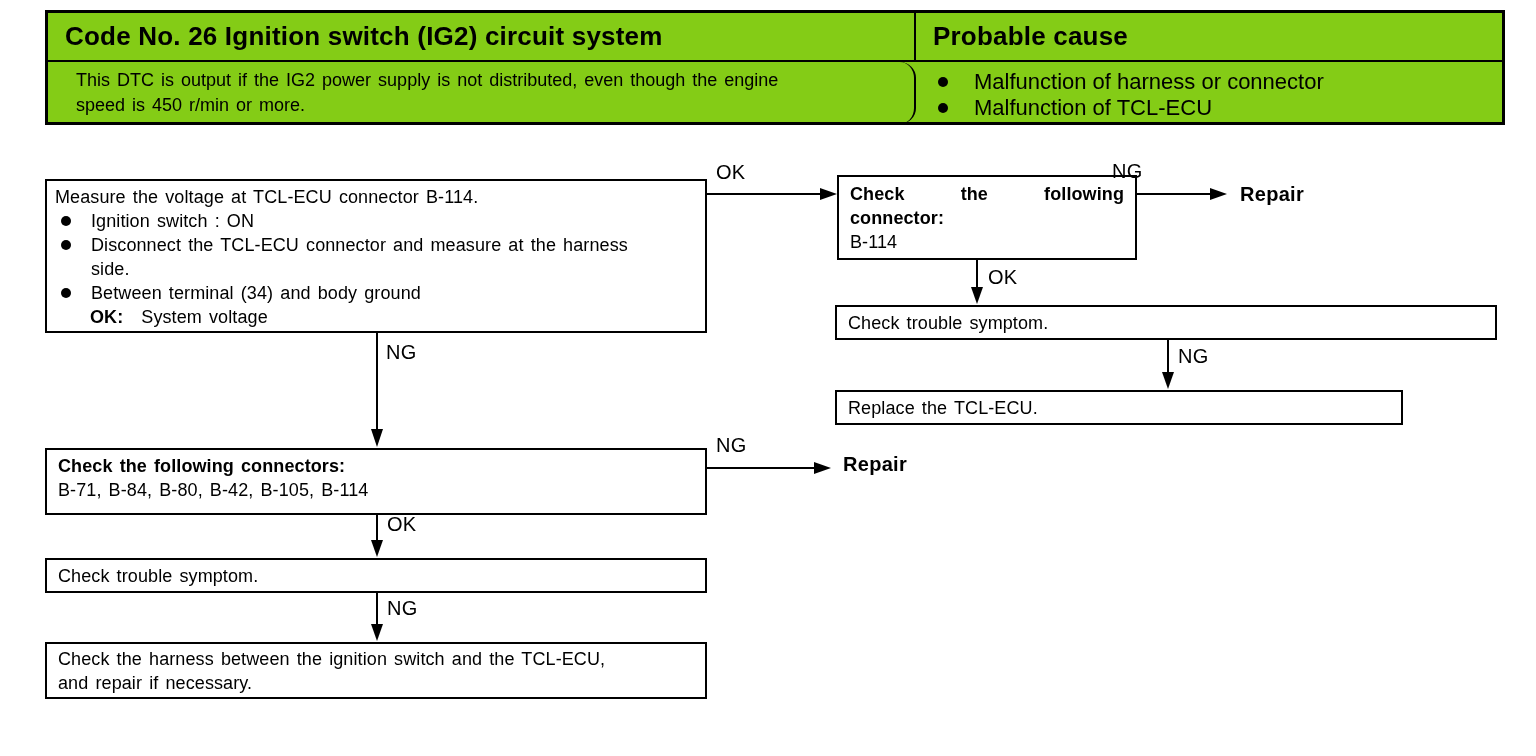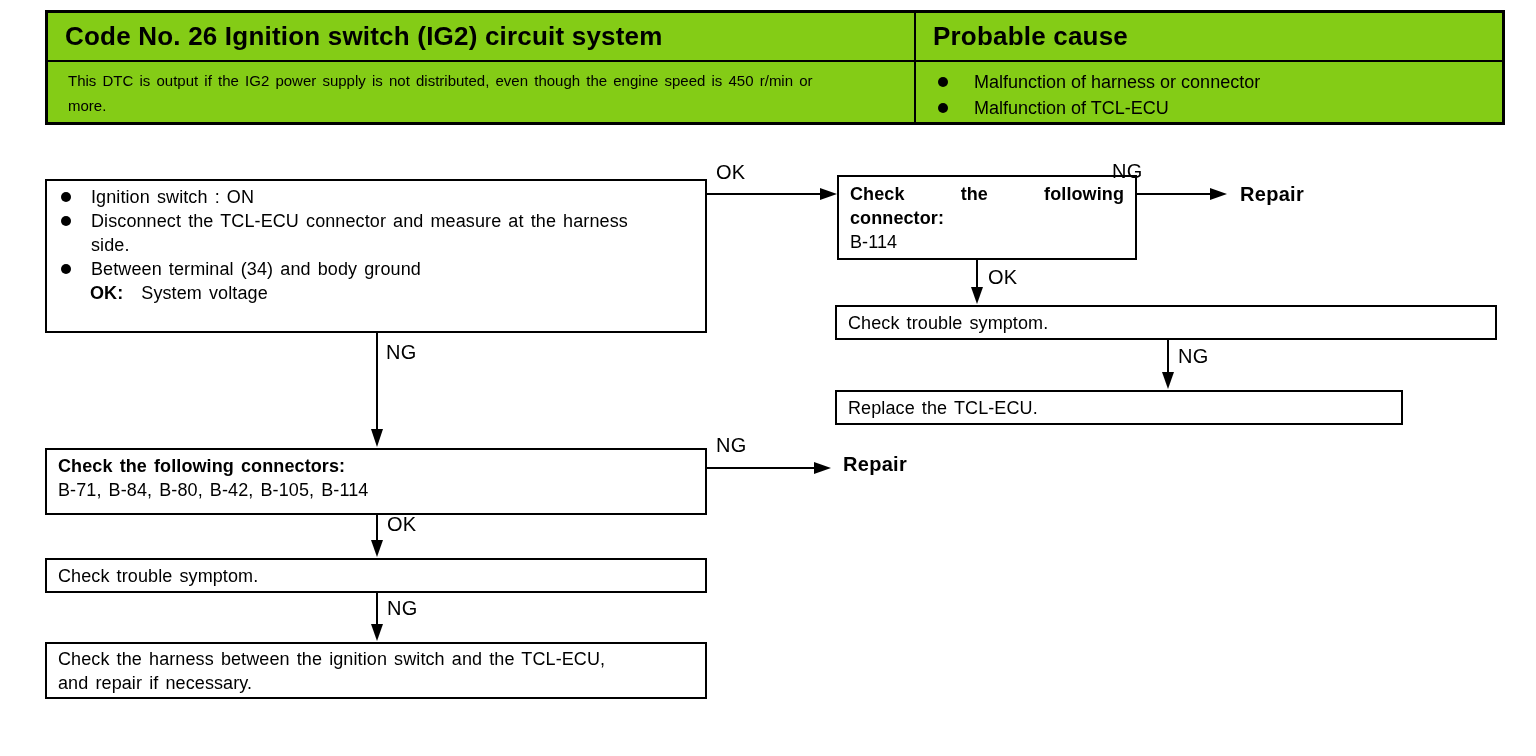--- a/index.html
+++ b/index.html
@@ -28,26 +28,27 @@
   .ht-cell { box-sizing: border-box; }
   .ht-left { border-right: 2px solid #000; }
   .ht-top  { border-bottom: 2px solid #000; }
   .ht-title {
     display: flex; align-items: center;
     padding-left: 17px;
     font-size: 26px; font-weight: bold;
     letter-spacing: 0.2px;
   }
   .ht-desc {
-    padding: 6px 20px;
-    font-size: 15px; line-height: 25px;
+    padding: 6px 28px;
+    font-size: 18px; line-height: 25px;
     word-spacing: 2px;
+    border-radius: 16px;
   }
   .ht-desc span { display: inline-block; max-width: 745px; }
-  .ht-causes { padding: 7px 0 0 16px; font-size: 18px; line-height: 26px; }
+  .ht-causes { padding: 7px 0 0 16px; font-size: 22px; line-height: 26px; }
   .cause-row { display: flex; }
   .dot {
     flex: 0 0 auto;
     width: 10px; height: 10px; border-radius: 50%;
     background: #000; margin-top: 8px;
   }
   .cause-row .dot { margin-right: 26px; margin-left: 6px; }
 
   
   .fbox {
@@ -154,20 +155,21 @@
     <polygon points="831,468 814,462 814,474" fill="#000"></polygon>
 
     <line x1="377" y1="508" x2="377" y2="543" stroke="#000" stroke-width="2"></line>
     <polygon points="377,557 371,540 383,540" fill="#000"></polygon>
 
     <line x1="377" y1="592" x2="377" y2="627" stroke="#000" stroke-width="2"></line>
     <polygon points="377,641 371,624 383,624" fill="#000"></polygon>
   </svg>
 
   <div class="fbox box-measure">
+    <div>Measure the voltage at TCL-ECU connector B-114.</div>
     <div class="b-row">
       <span class="dot"></span>
       <span class="b-text">Ignition switch : ON</span>
     </div>
     <div class="b-row">
       <span class="dot"></span>
       <span class="b-text">Disconnect the TCL-ECU connector and measure at the harness side.</span>
     </div>
     <div class="b-row">
       <span class="dot"></span>

